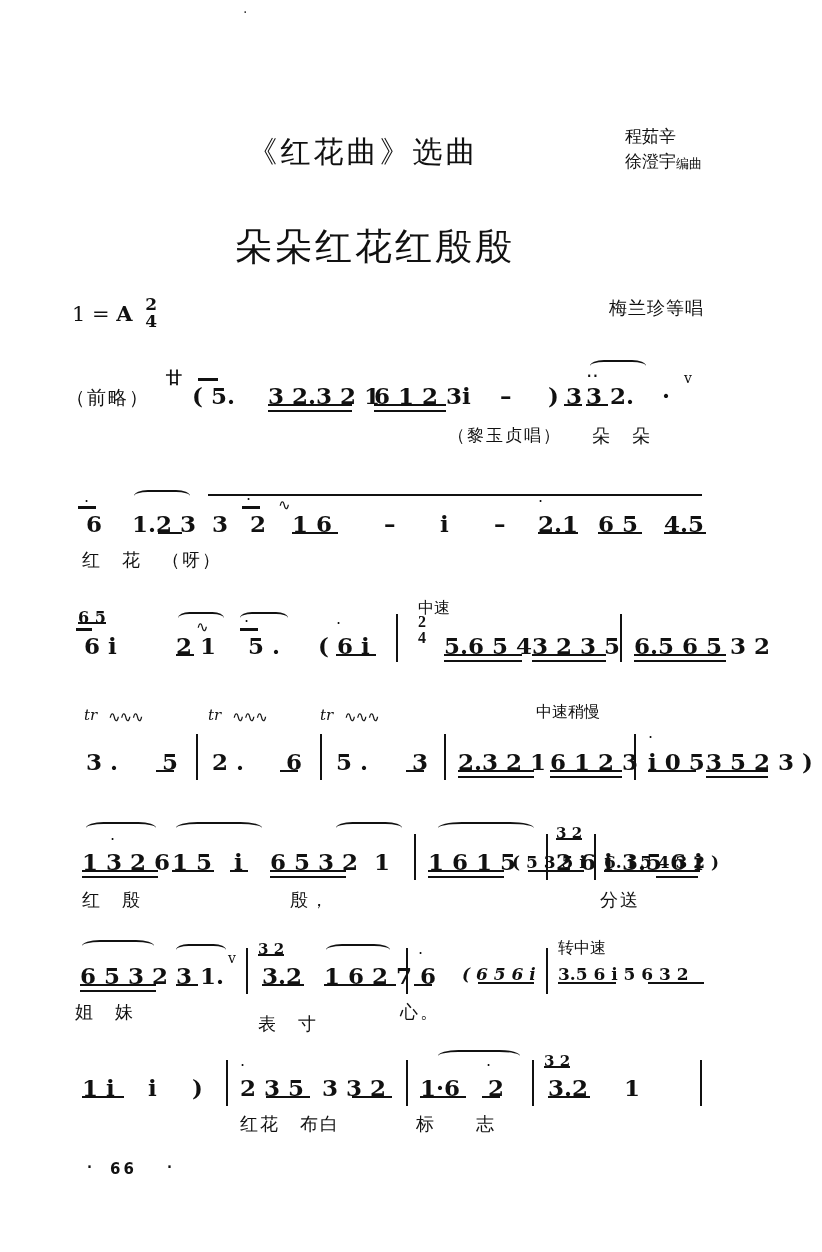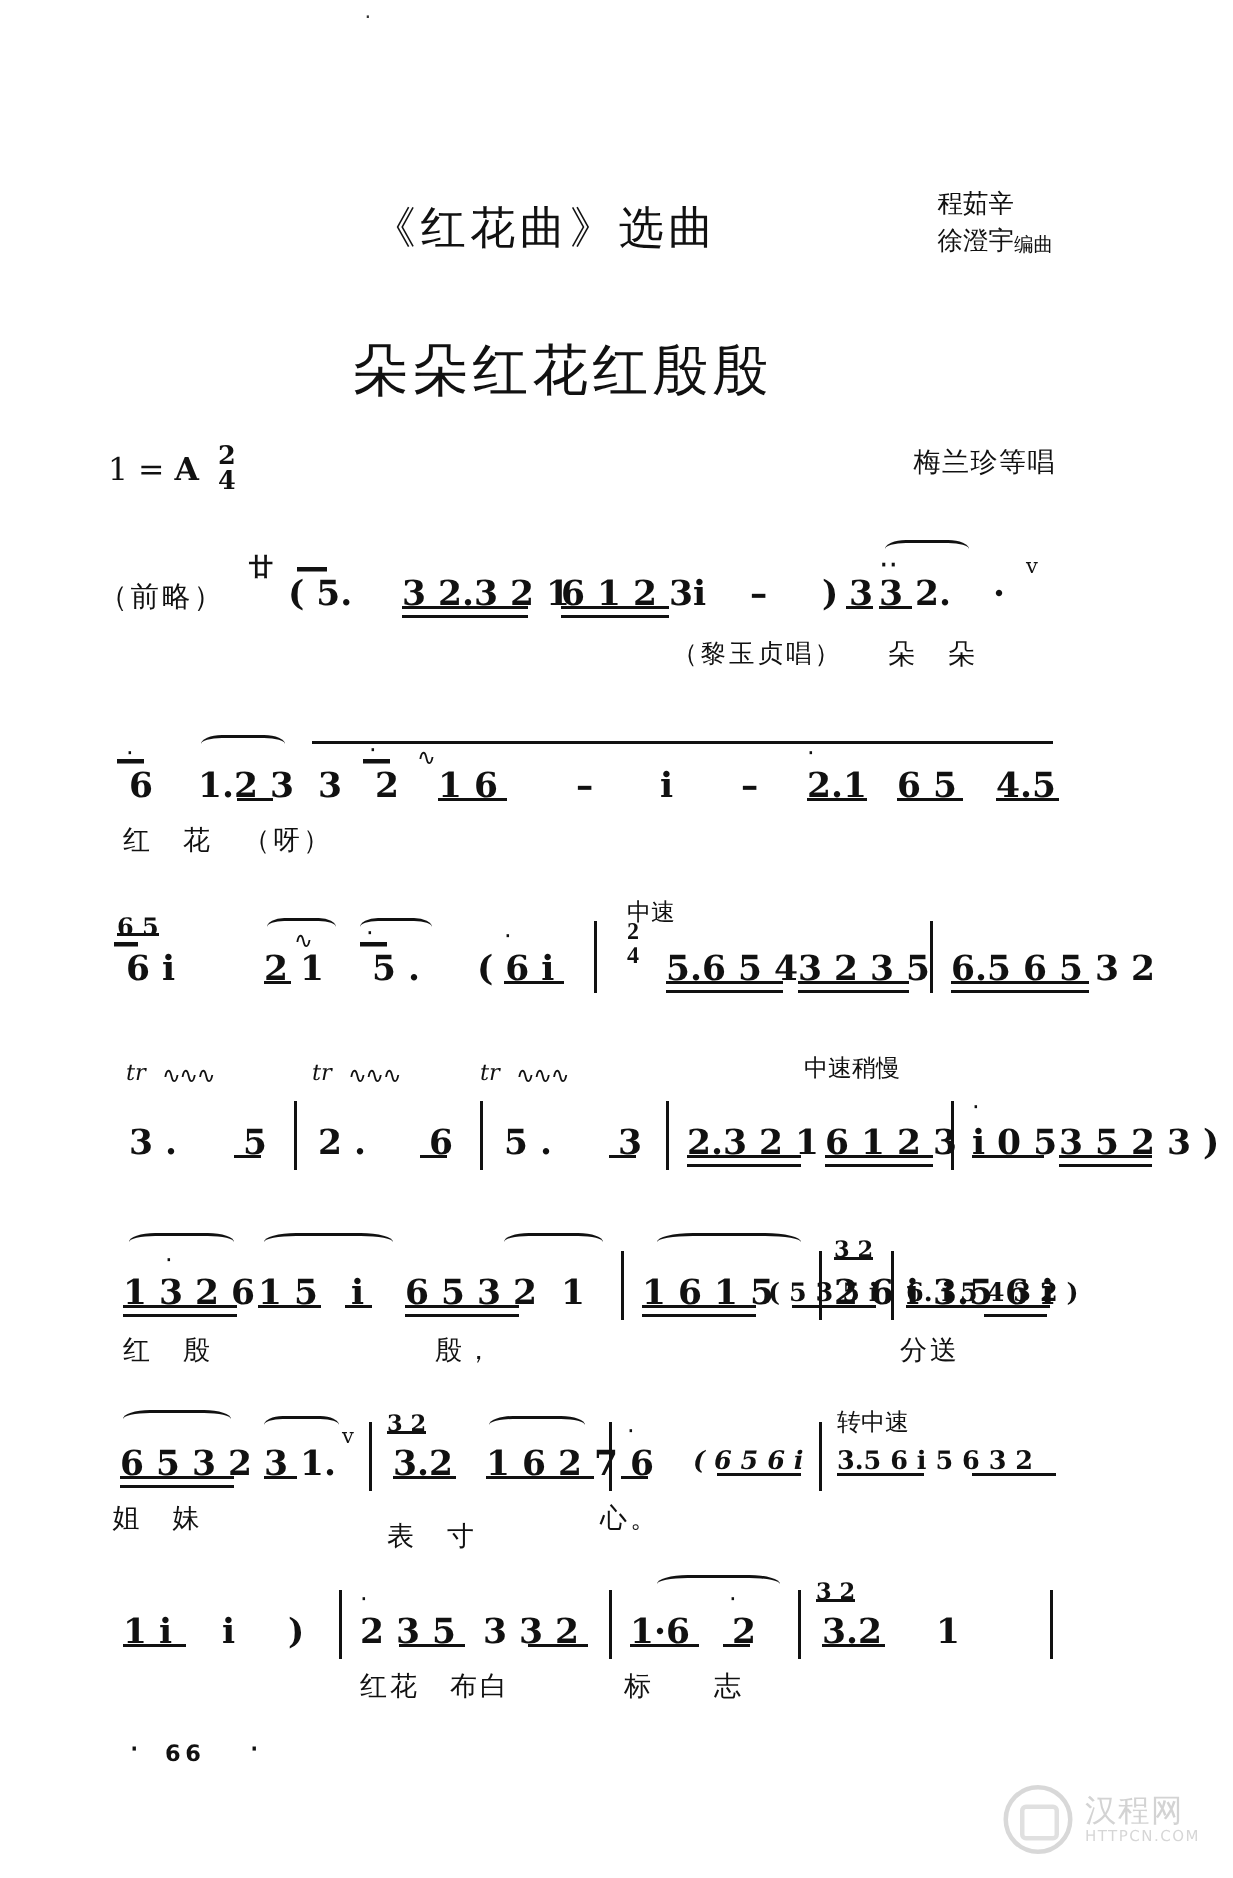--- a/index.html
+++ b/index.html
@@ -494,21 +494,14 @@
   <div class="note" style="left:624px; top:1074px;">1</div>
   <div class="bar" style="left:700px; top:1060px; height:46px;"></div>
 
   <div class="lyr" style="left:240px; top:1112px;">红花　布白</div>
   <div class="lyr" style="left:416px; top:1112px;">标　　志</div>
 
   <div class="dotmark" style="left:86px; top:1154px; font-size:22px;">·</div>
   <div class="pagenum" style="left:110px;">66</div>
   <div class="dotmark" style="left:166px; top:1154px; font-size:22px;">·</div>
 
-  <div class="watermark">
-    <div class="wm-circle"></div>
-    <div class="wm-text">
-      <div class="wm-main">汉程网</div>
-      <div class="wm-sub">HTTPCN.COM</div>
-    </div>
-  </div>
 
 </div>
 
 </body></html>

